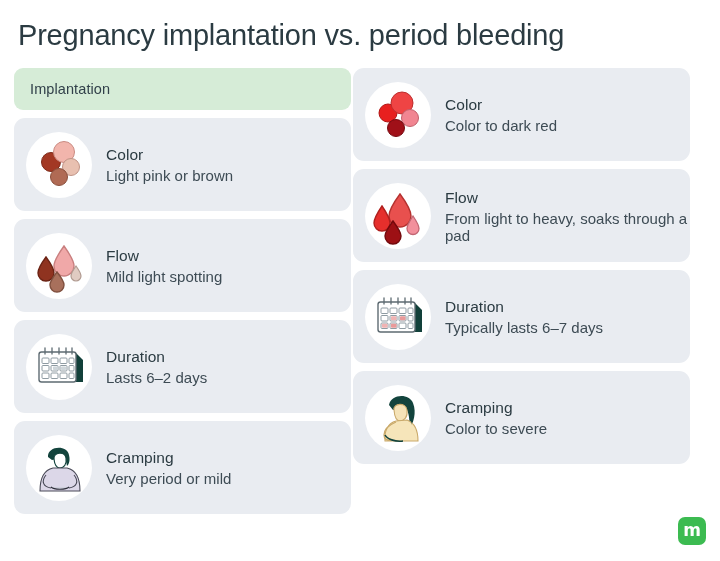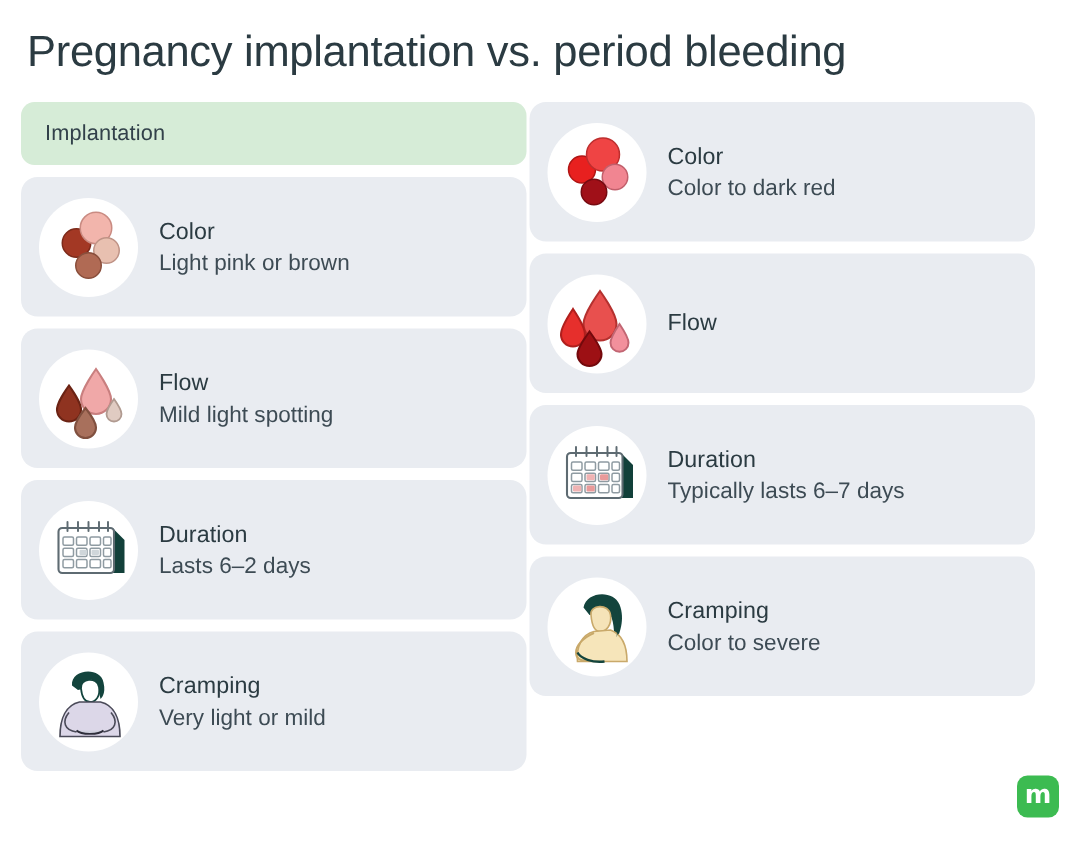--- a/index.html
+++ b/index.html
@@ -216,21 +216,21 @@
             <path d="M22 22 C21 11 41 9 43 20 C45 28 41 31 41 31 L39 22 L26 25 Z" fill="#13443d"></path>
             <path d="M28 24 C27 17 39 16 40 23 C41 29 38 33 34 33 C30 33 28.5 29 28 24 Z" fill="#ffffff" stroke="#13443d" stroke-width="1.2"></path>
             <path d="M27 33 L41 33 C50 35 54 44 54 56 L14 56 C14 44 18 35 27 33 Z" fill="#dcd7e8" stroke="#4a4a58" stroke-width="1.1"></path>
             <path d="M20 40 C15 46 17 52 25 53" fill="none" stroke="#4a4a58" stroke-width="1.1"></path>
             <path d="M48 40 C53 46 51 52 43 53" fill="none" stroke="#4a4a58" stroke-width="1.1"></path>
             <path d="M25 52 C28 55 40 55 43 52" fill="#cfd0dd" stroke="#2e2e3a" stroke-width="1.2"></path>
           </svg>
         </div>
         <div class="card-text">
           <span class="card-title">Cramping</span>
-          <span class="card-sub">Very light or mild</span>
+          <span class="card-sub">Very period or mild</span>
         </div>
       </div>
 
     </div>
 
     <div class="column">
 
 
       <div class="card">
         <div class="card-icon">
@@ -251,20 +251,21 @@
         <div class="card-icon">
           <svg width="66" height="66" viewBox="0 0 66 66">
             <path d="M35 11 C35 11 46 26 46 33 a11 11 0 0 1 -22 0 C24 26 35 11 35 11 Z" fill="#e8504e" stroke="#b5312f" stroke-width="1.4"></path>
             <path d="M17 23 C17 23 25 35 25 40 a8 8 0 0 1 -16 0 C9 35 17 23 17 23 Z" fill="#e62f2c" stroke="#b01f1d" stroke-width="1.4"></path>
             <path d="M28 38 C28 38 36 49 36 53 a8 8 0 0 1 -16 0 C20 49 28 38 28 38 Z" fill="#9d1014" stroke="#73090c" stroke-width="1.4"></path>
             <path d="M48 33 C48 33 54 42 54 45.5 a6 6 0 0 1 -12 0 C42 42 48 33 48 33 Z" fill="#f2909c" stroke="#c26673" stroke-width="1.3"></path>
           </svg>
         </div>
         <div class="card-text">
           <span class="card-title">Flow</span>
+          <span class="card-sub">From light to heavy, soaks through a pad</span>
         </div>
       </div>
 
       <div class="card">
         <div class="card-icon">
           <svg width="66" height="66" viewBox="0 0 66 66">
             <path d="M49 18 L57 26 L57 48 L49 48 Z" fill="#12403a"></path>
             <rect x="13" y="18" width="37" height="30" rx="2.5" fill="#ffffff" stroke="#5e6b72" stroke-width="1.4"></rect>
             <g stroke="#5e6b72" stroke-width="1.3" stroke-linecap="round">
               <line x1="19" y1="14" x2="19" y2="20"></line>

